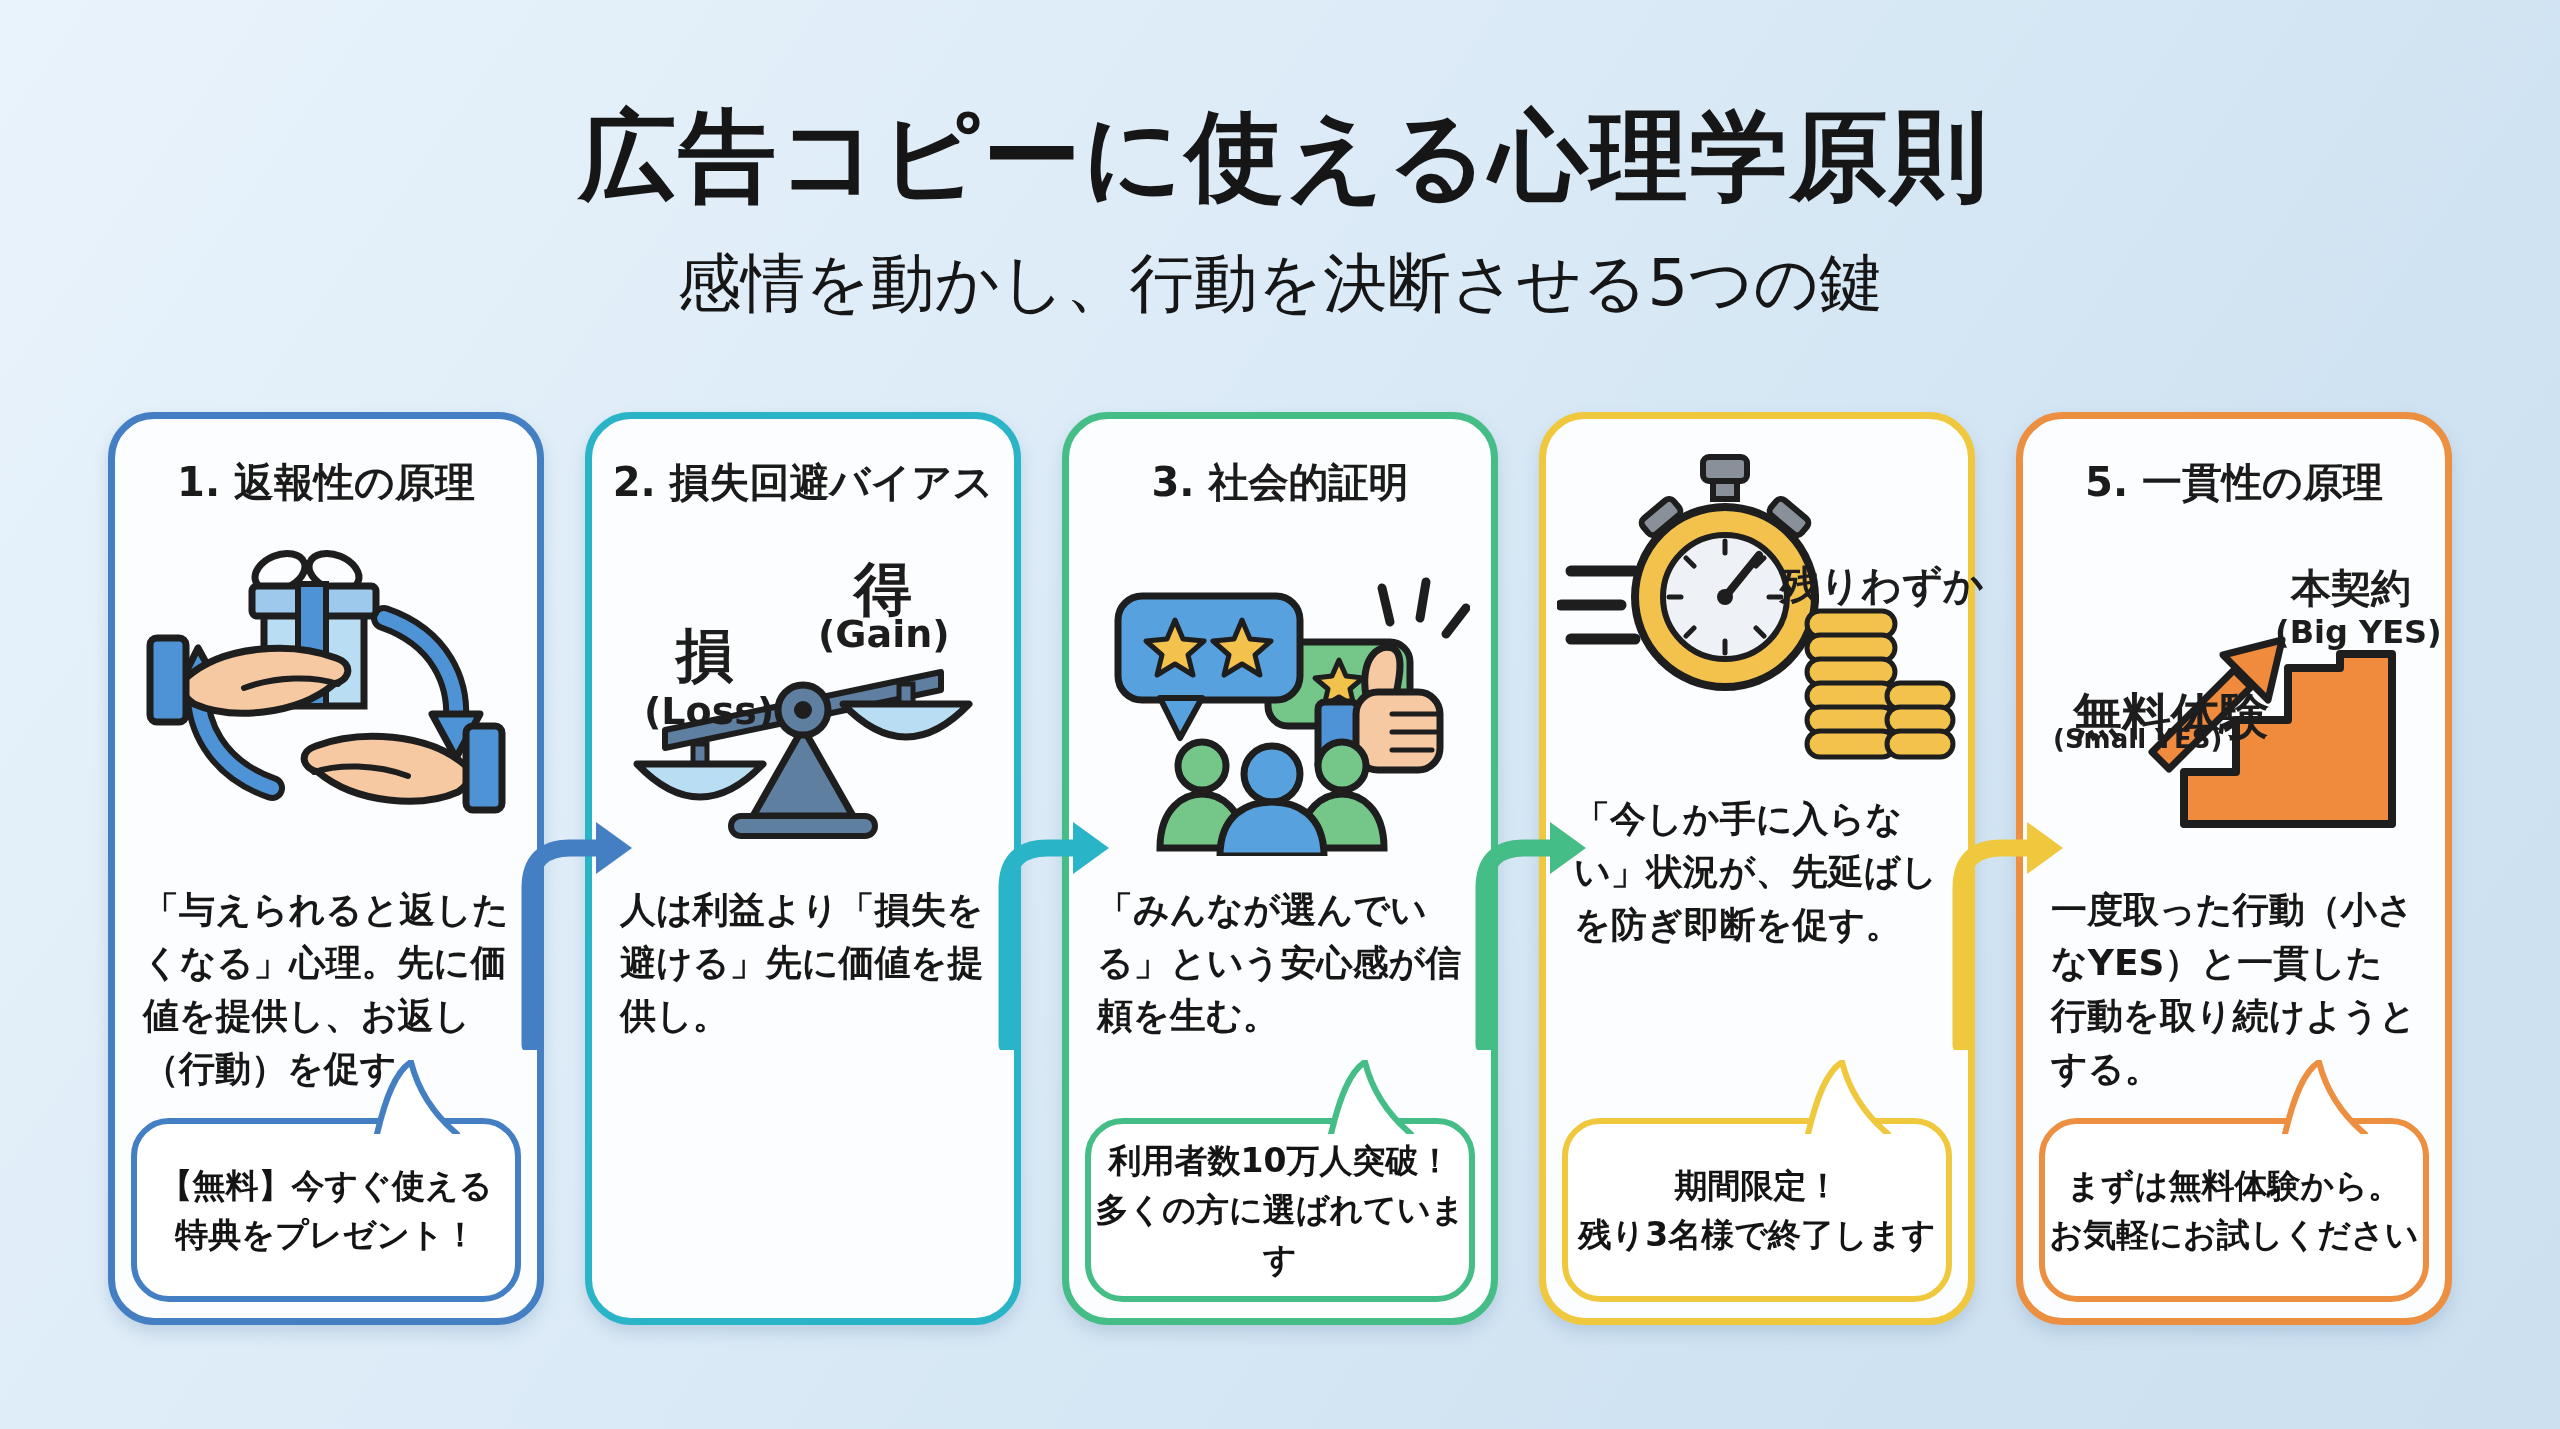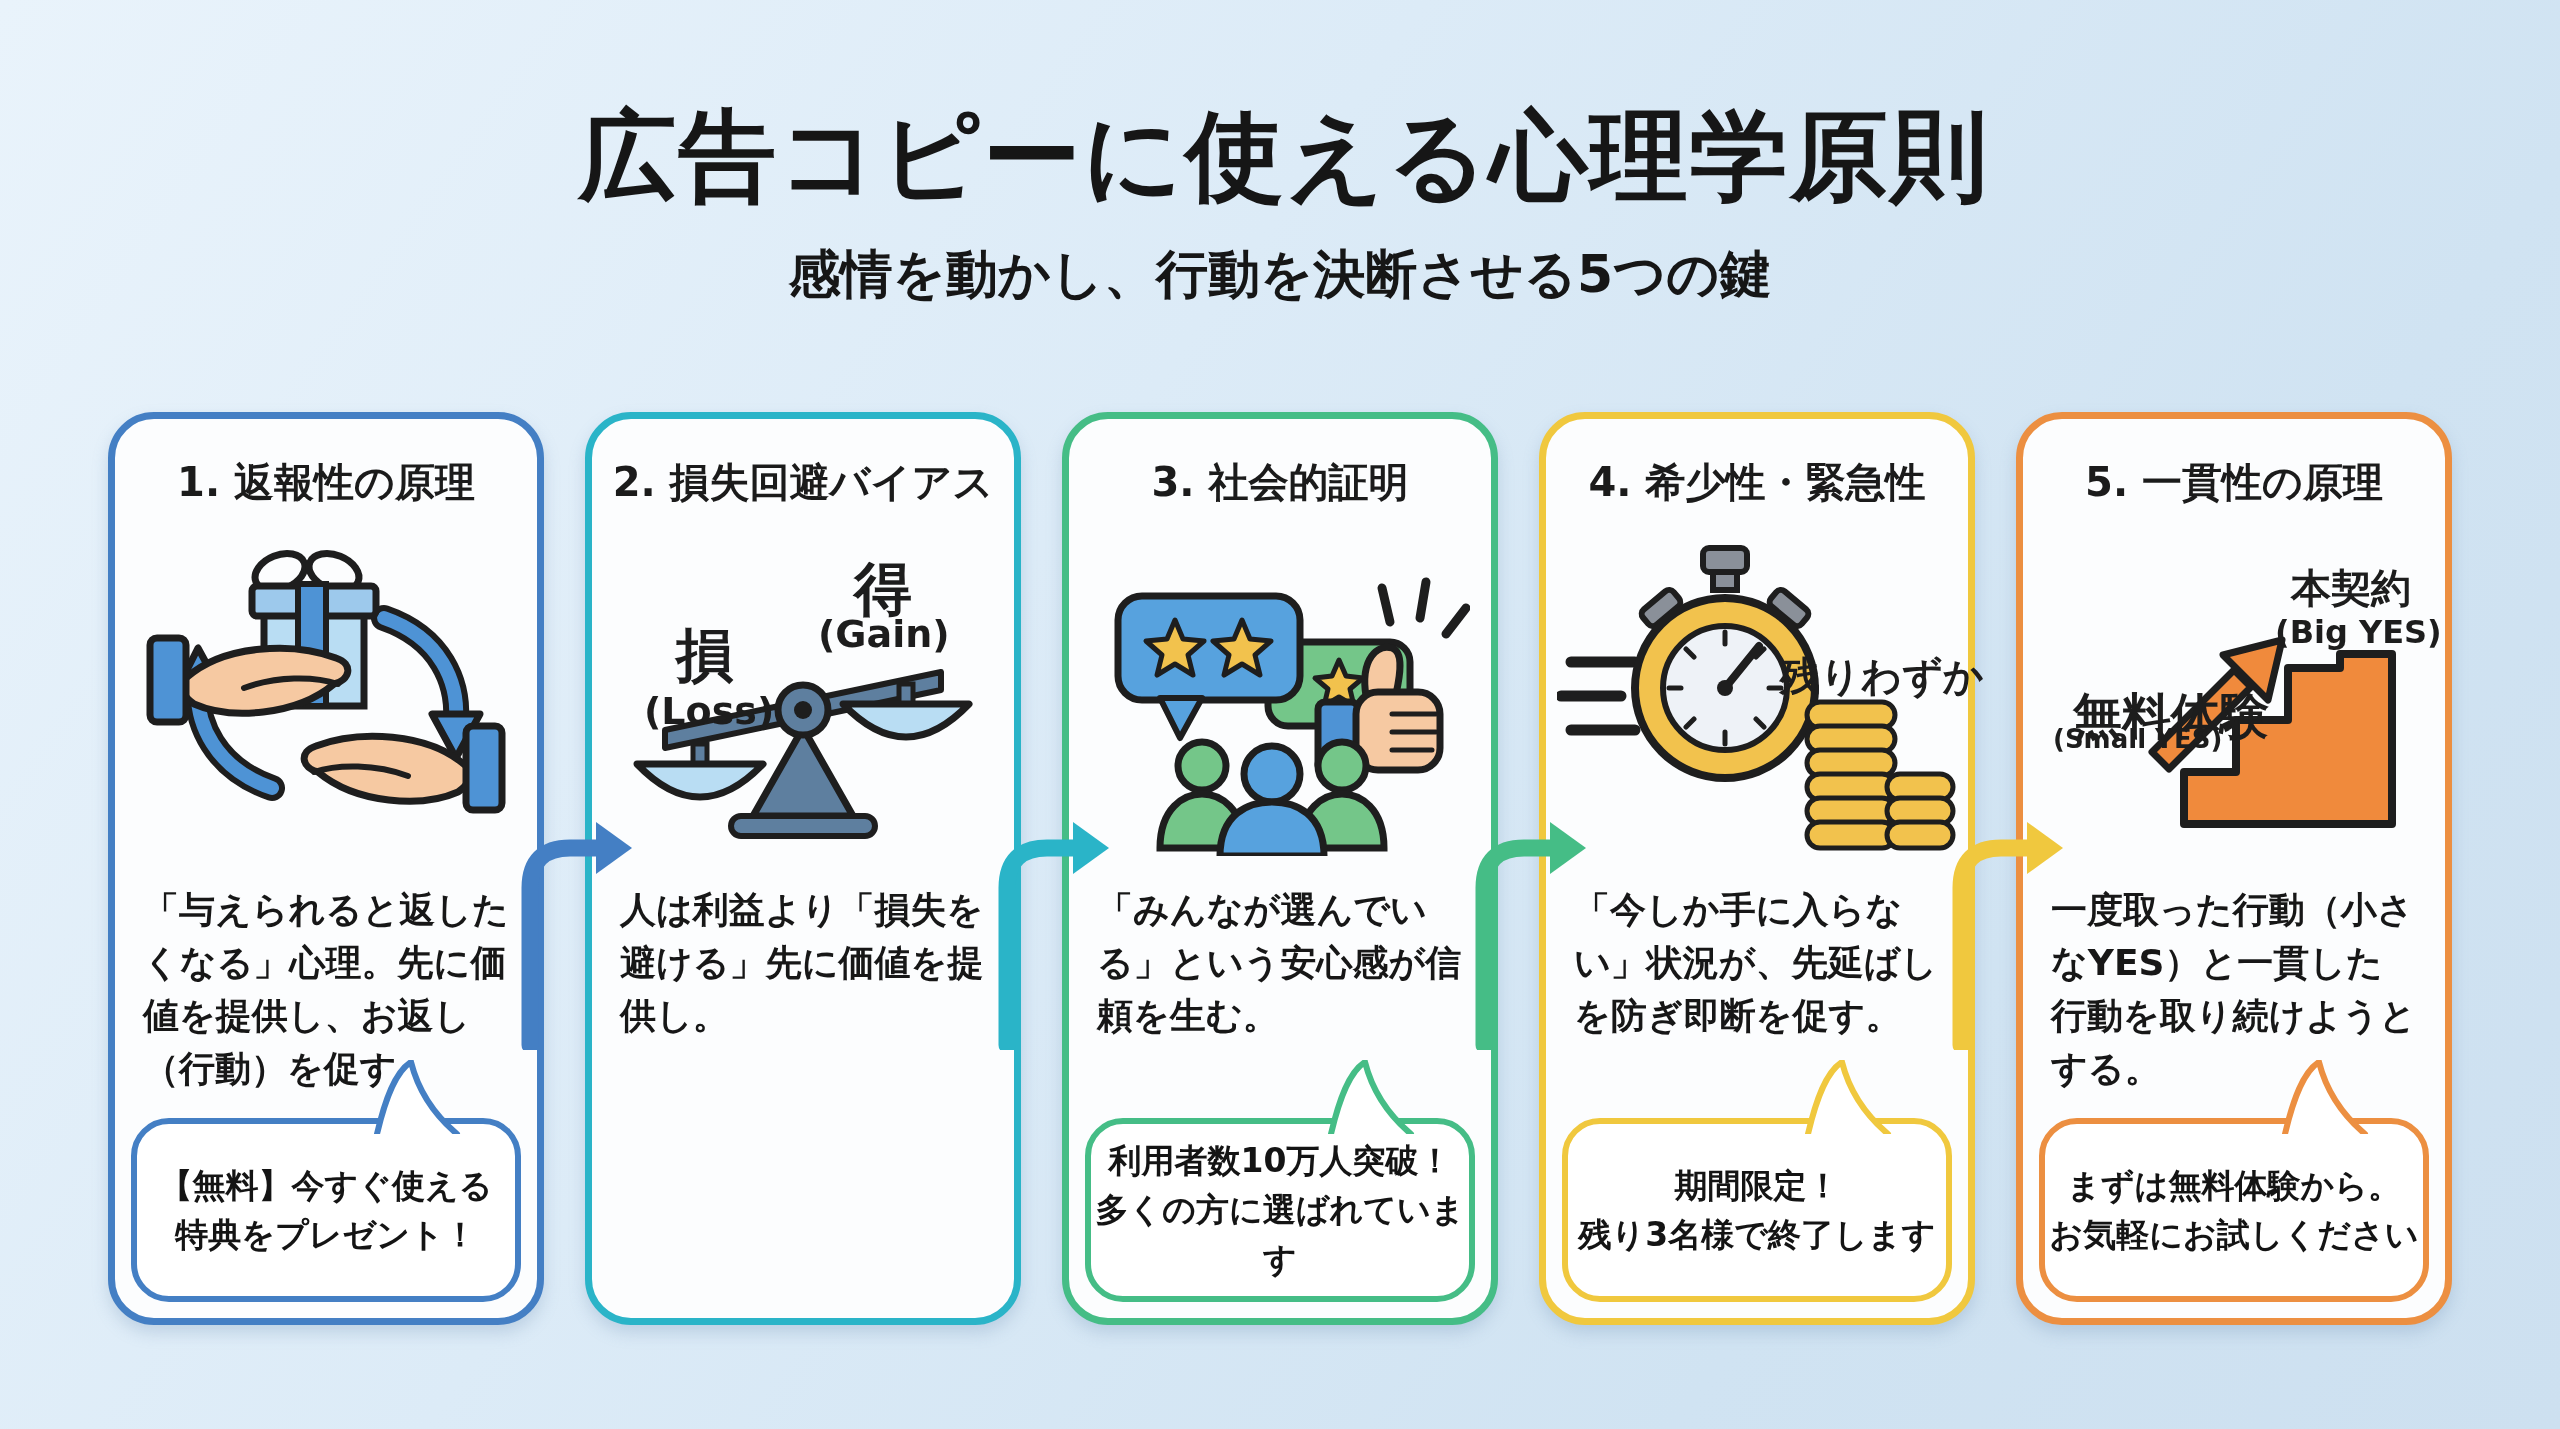--- a/index.html
+++ b/index.html
@@ -8,21 +8,21 @@
     background:linear-gradient(125deg,#e9f3fb 0%,#dcebf7 40%,#d0e3f2 75%,#cde0f0 100%);
     font-family:"DejaVu Sans","Liberation Sans",sans-serif;
     color:#1b1b1b;
   }
   .main-title{
     margin:4px;position:absolute;top:88px;left:0;width:100%;
     text-align:center;font-size:98px;font-weight:800;letter-spacing:2px;color:#161616;
   }
   .subtitle{
     margin:0;position:absolute;top:240px;left:0;width:100%;
-    text-align:center;font-size:52px;font-weight:700;color:#161616;
+    text-align:center;font-size:64px;font-weight:400;color:#161616;
   }
   .cards{
     position:absolute;top:412px;left:108px;width:2344px;height:818px;
     display:flex;gap:41px;
   }
   .card{
     position:relative;flex:1 1 0;height:899px;
     background:#fcfdfe;border:7px solid var(--accent,#888);border-radius:46px;
     box-shadow:0 8px 16px rgba(110,145,180,.28);
   }
@@ -158,21 +158,20 @@
             <path d="M6,74 C14,40 24,12 40,2 C46,26 60,52 86,74 Z" fill="#ffffff"></path>
             <path d="M6,74 C14,40 24,12 40,2 C46,26 60,52 86,74" fill="none" stroke="var(--accent)" stroke-width="6" stroke-linecap="round"></path>
           </svg>
         </div>
         <span>利用者数10万人突破！</span>
         <span>多くの方に選ばれています</span>
       </div>
     </section>
 
     <section class="card" style="--accent: #f0c83e;">
-      <h3 class="card-title">4. 希少性・緊急性</h3>
       <div class="icon-area">
         <svg class="icon" viewBox="0 0 400 330">
           <path d="M14,136 H78 M4,170 H64 M14,204 H78" stroke="var(--p-outline)" stroke-width="11" stroke-linecap="round"></path>
           <rect x="146" y="22" width="44" height="24" rx="6" fill="var(--p-gray)" stroke="var(--p-outline)" stroke-width="6"></rect>
           <rect x="156" y="46" width="24" height="18" fill="var(--p-gray)" stroke="var(--p-outline)" stroke-width="6"></rect>
           <g transform="rotate(-40 104 82)">
               <rect x="84" y="72" width="40" height="20" rx="6" fill="var(--p-gray)" stroke="var(--p-outline)" stroke-width="6"></rect>
             </g>
           <g transform="rotate(40 232 82)">
               <rect x="212" y="72" width="40" height="20" rx="6" fill="var(--p-gray)" stroke="var(--p-outline)" stroke-width="6"></rect>

